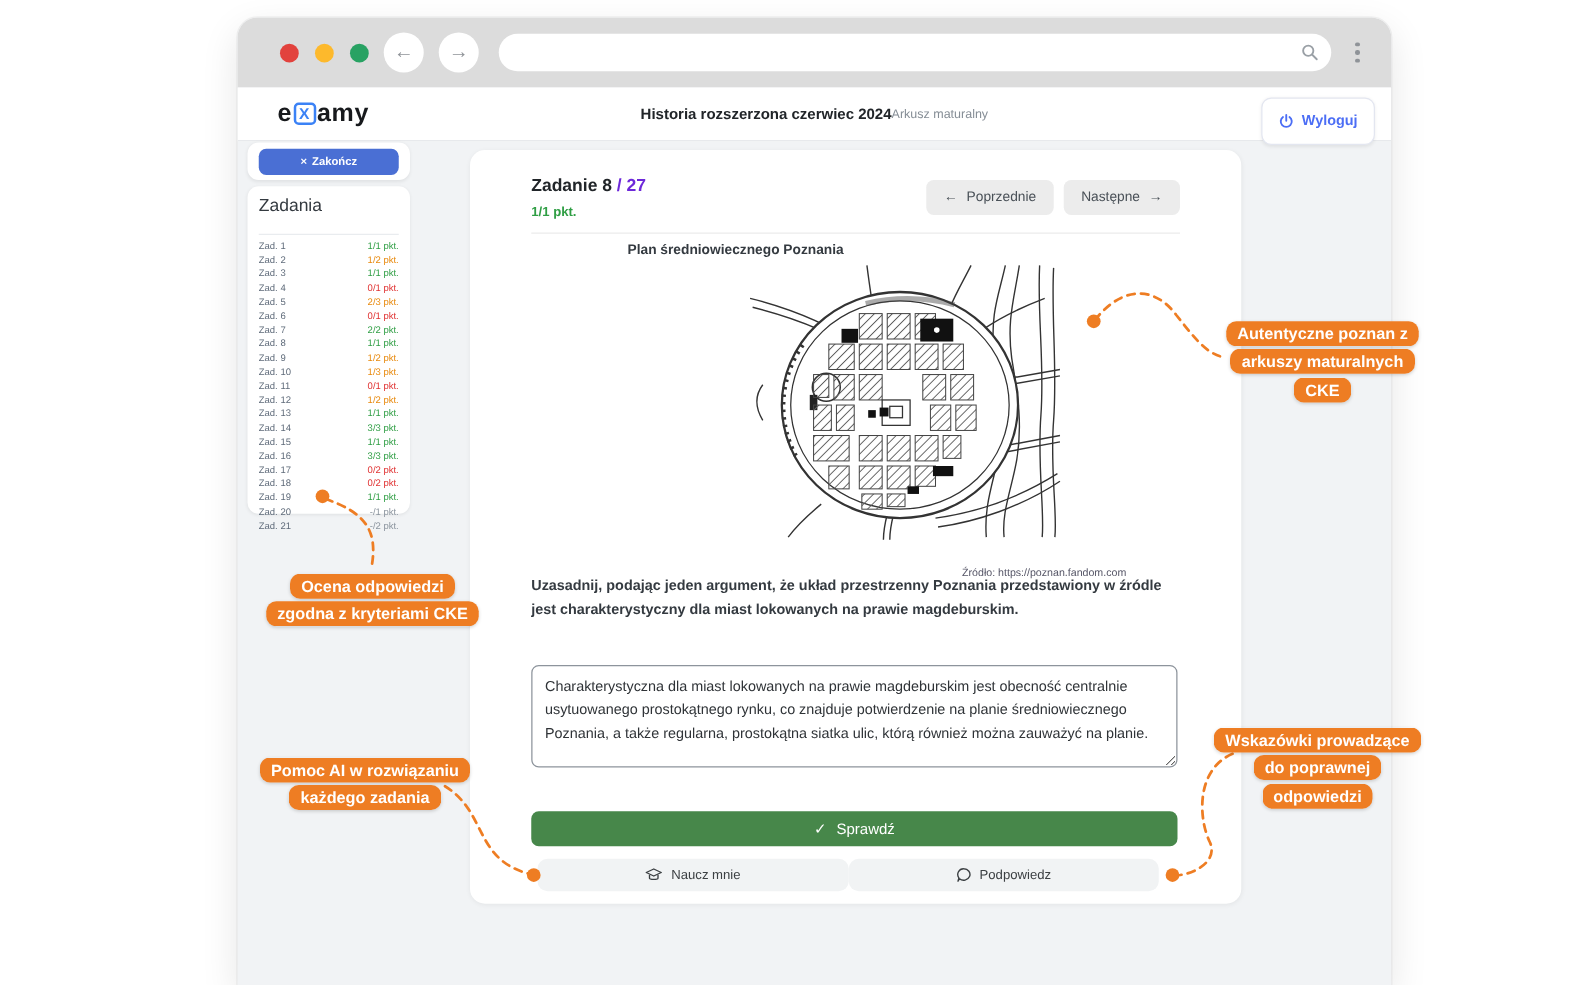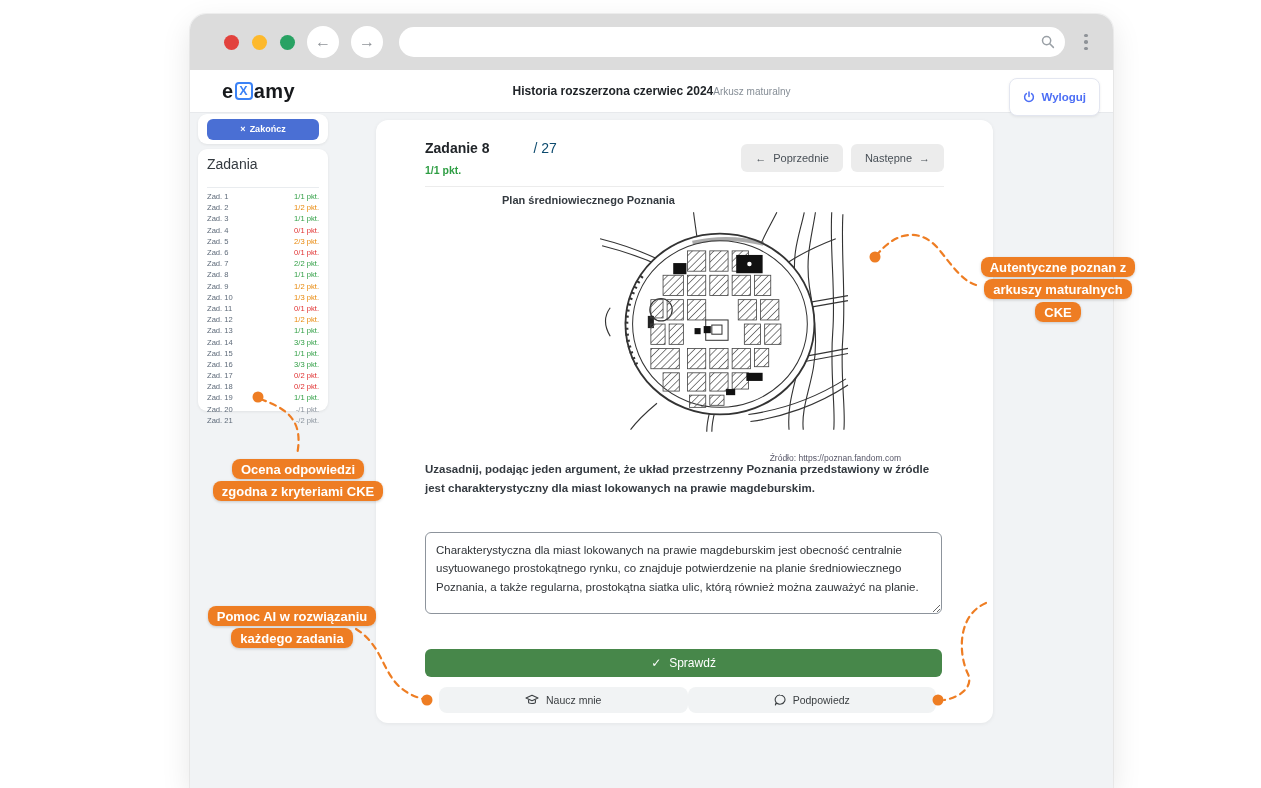--- a/index.html
+++ b/index.html
@@ -50,35 +50,35 @@
   .sv[data-status="mid"]  { color:#e8890c; }
   .sv[data-status="bad"]  { color:#e03131; }
   .sv[data-status="none"] { color:#8b949e; }
   .tasks-list { margin-top:3px; }
 
   
   .main-card { position:absolute; left:186px; top:106px; width:617px; height:603px; background:#fff; border-radius:12px;
     box-shadow:0 1px 4px rgba(0,0,0,.06); }
   .mc-head { position:absolute; left:49px; top:20px; right:49px; }
   .task-title { font-size:14px; font-weight:700; color:#212529; }
-  .task-title .total { color:#0c4a6e; font-weight:400;margin-left:40px; }
+  .task-title .total { color:#6d28d9; font-weight:700; }
   .task-pts { font-size:10.5px; color:#2f9e44; margin-top:8px; font-weight:700; }
   .navbtns { position:absolute; right:0; top:4px; display:flex; gap:8px; }
   .pn-btn { background:#ececec; border:none; border-radius:6px; padding:0 14px; height:28px; font-size:11px; color:#495057;
     display:flex; align-items:center; gap:7px; cursor:pointer; font-family:inherit; }
   .mc-divider { position:absolute; left:49px; right:49px; top:66px; border-bottom:1px solid #ececec; }
   .fig-title { position:absolute; left:126px; top:74px; font-size:11px; font-weight:700; color:#343a40; }
   .map-wrap { position:absolute; left:220px; top:90px; width:254px; height:224px; }
   .fig-source { position:absolute; right:92px; top:316px; font-size:8.5px; color:#556;margin-top:17px; }
   .question { position:absolute; left:49px; top:340px; width:522px; font-size:11.5px; font-weight:700; color:#343a40; line-height:1.65; }
   .answer { position:absolute; left:49px; top:412px; width:517px; height:82px; border:1px solid #8d949c; border-radius:6px;
     padding:8px 10px; font-size:11.5px; line-height:1.6; color:#2f3337; font-family:inherit; resize:vertical; background:#fff; }
   .check-btn { position:absolute; left:49px; top:529px; width:517px; height:28px; background:#47874a; border:none; border-radius:6px;
     color:#fff; font-size:12px; display:flex; align-items:center; justify-content:center; gap:8px; cursor:pointer; font-family:inherit; }
-  .helper-row { position:absolute; left:63px; top:567px; width:497px; display:flex; }
+  .helper-row { position:absolute; left:54px; top:567px; width:497px; display:flex; }
   .helper-btn { flex:1; height:26px; background:#f1f3f4; border:none; border-radius:8px; color:#3c4043; font-size:10.5px;
     display:flex; align-items:center; justify-content:center; gap:7px; cursor:pointer; font-family:inherit; }
 
   
   .callout { position:absolute; z-index:30; text-align:center; font-size:13px; font-weight:700; color:#fff; line-height:1.75; pointer-events:none; }
   .callout .hl { background:#ee7d23; padding:2.5px 9px; border-radius:8px;
     -webkit-box-decoration-break:clone; box-decoration-break:clone; box-shadow:0 1px 3px rgba(0,0,0,.18); }
   .overlay-svg { position:absolute; left:0; top:0; width:1261px; height:788px; z-index:25; pointer-events:none; }
 </style>
 </head>
@@ -376,14 +376,17 @@
 
   <div class="callout" style="left:973px; top:256px; width:170px;">
     <span class="hl"><span>Autentyczne poznan z</span><br><span>arkuszy maturalnych CKE</span></span>
   </div>
   <div class="callout" style="left:212px; top:458px; width:172px;">
     <span class="hl"><span>Ocena odpowiedzi</span><br><span>zgodna z kryteriami CKE</span></span>
   </div>
   <div class="callout" style="left:203px; top:605px; width:178px;">
     <span class="hl"><span>Pomoc AI w rozwiązaniu</span><br><span>każdego zadania</span></span>
   </div>
+  <div class="callout" style="left:968px; top:581px; width:172px;">
+    <span class="hl"><span>Wskazówki prowadzące</span><br><span>do poprawnej</span><br><span>odpowiedzi</span></span>
+  </div>
 
 </div>
 
 </body></html>

